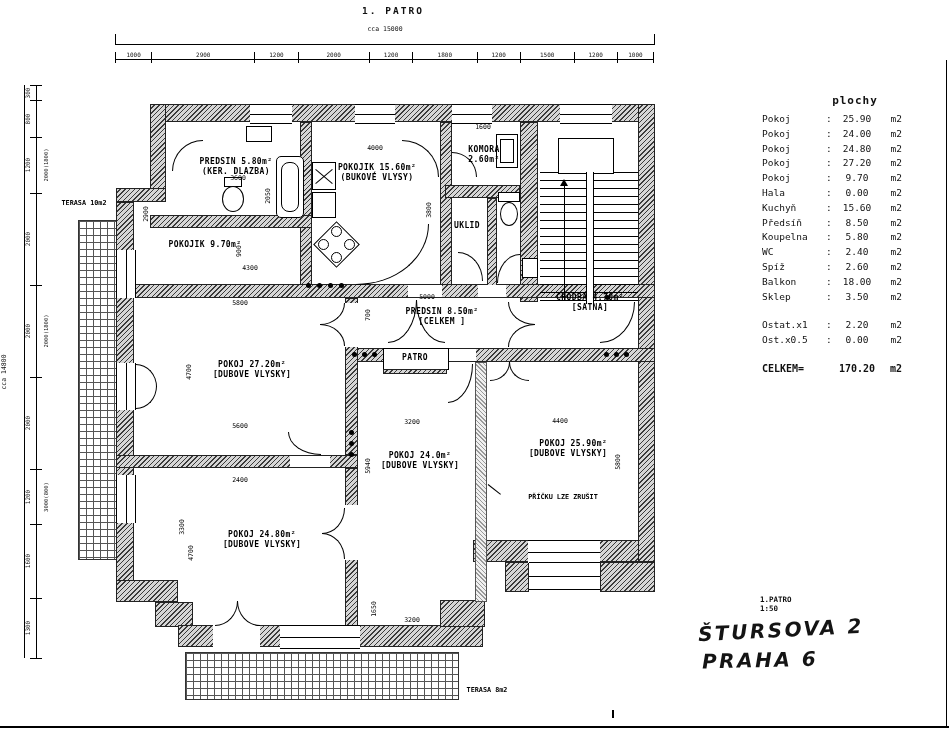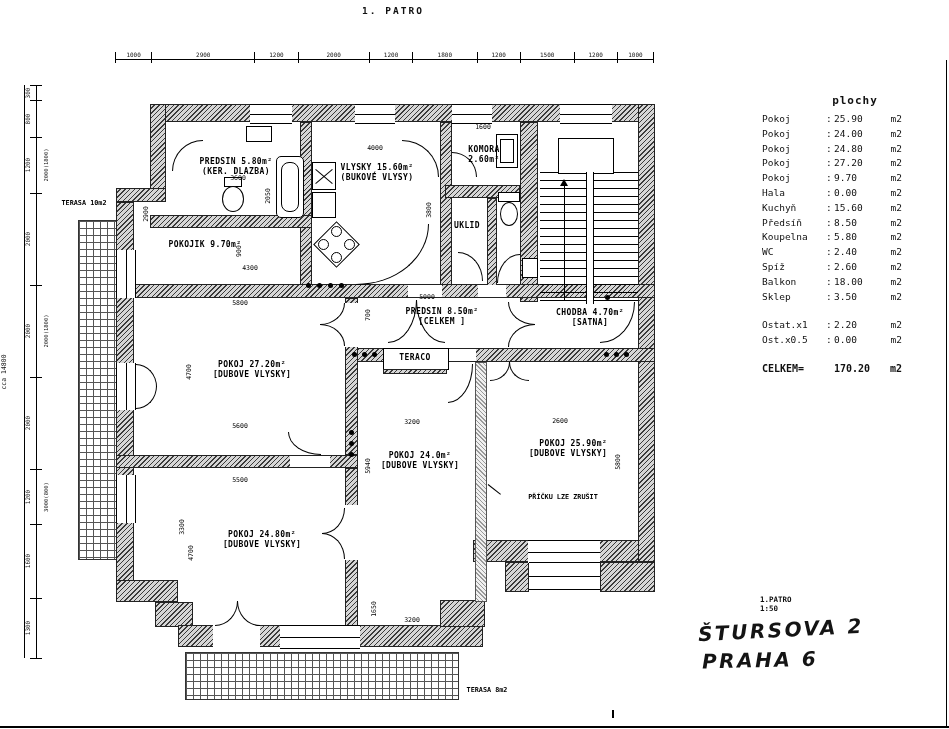--- a/index.html
+++ b/index.html
@@ -61,38 +61,41 @@
   .vseg{position:relative;flex-basis:0;border-top:1px solid #000;width:12px;
         background:linear-gradient(90deg,transparent 6px,#000 6px,#000 7px,transparent 7px);}
   .vseg>.lab{position:absolute;top:50%;left:-3px;transform:translate(-50%,-50%) rotate(-90deg);font-size:6px;white-space:nowrap;}
   .vseg>.alt{position:absolute;top:50%;left:16px;transform:translate(-50%,-50%) rotate(-90deg);font-size:5.5px;white-space:nowrap;}
   
   #areas-table{position:absolute;left:762px;top:94px;width:186px;}
   #areas-title{text-align:center;font-weight:bold;font-size:11px;margin-bottom:5px;letter-spacing:1px;}
   .trow{display:flex;font-size:9.5px;line-height:14.8px;}
   .tname{width:64px;}
   .tcolon{width:8px;}
-  .tval{width:46px;text-align:left;}
+  .tval{width:46px;text-align:center;}
   .tunit{width:22px;text-align:right;}
   .spacer{height:14px;}
   .total .tname,.total .tval,.total .tunit{font-weight:bold;font-size:10px;}
   
   #scale-block{position:absolute;left:760px;top:595px;font-weight:bold;font-size:7.5px;line-height:9px;}
   .hand{position:absolute;font-family:"DejaVu Sans",sans-serif;font-style:italic;font-weight:bold;
         font-size:20px;letter-spacing:2.5px;color:#141414;white-space:nowrap;}
   .edge{position:absolute;background:#000;}
   .leader{position:absolute;height:1px;background:#000;transform-origin:left center;}
 </style>
 </head>
 <body>
 
 <div id="stage">
 
   <div class="page-title" style="left:393px;top:5px;">1. PATRO</div>
 
+  <div class="hline" style="left:115px;top:34px;width:538px;height:10px;border-left:1px solid #000;border-right:1px solid #000;">
+      <span>cca 15000</span>
+    </div>
   <div class="hchain" id="top-chain" style="left:115px;top:52px;width:538px;">
       <div class="hseg" style="flex-grow: 1000;">
         <span>1000</span>
       </div>
       <div class="hseg" style="flex-grow: 2900;">
         <span>2900</span>
       </div>
       <div class="hseg" style="flex-grow: 1200;">
         <span>1200</span>
       </div>
@@ -277,38 +280,38 @@
 
     <div class="leader" style="left:488px;top:484px;width:16px;transform:rotate(38deg);"></div>
   <div class="room-lbl" style="left: 236px; top: 166px;">
         <div>PREDSIN 5.80m²</div>
         <div>(KER. DLAZBA)</div>
       </div>
       <div class="room-lbl" style="left: 205px; top: 245px;">
         <div>POKOJIK 9.70m²</div>
       </div>
       <div class="room-lbl" style="left: 377px; top: 172px;">
-        <div>VLYSKY 15.60m²</div>
+        <div>POKOJIK 15.60m²</div>
         <div>(BUKOVÉ VLYSY)</div>
       </div>
       <div class="room-lbl" style="left: 484px; top: 154px;">
         <div>KOMORA</div>
         <div>2.60m²</div>
       </div>
       <div class="room-lbl" style="left: 467px; top: 226px;">
         <div>UKLID</div>
       </div>
       <div class="room-lbl" style="left: 442px; top: 316px;">
         <div>PREDSIN 8.50m²</div>
         <div>[CELKEM ]</div>
       </div>
       <div class="room-lbl" style="left: 415px; top: 358px;">
-        <div>TERACO</div>
-      </div>
-      <div class="room-lbl" style="left: 590px; top: 317px;">
+        <div>PATRO</div>
+      </div>
+      <div class="room-lbl" style="left: 590px; top: 302px;">
         <div>CHODBA 4.70m²</div>
         <div>[SATNA]</div>
       </div>
       <div class="room-lbl" style="left: 252px; top: 369px;">
         <div>POKOJ 27.20m²</div>
         <div>[DUBOVE VLYSKY]</div>
       </div>
       <div class="room-lbl" style="left: 262px; top: 539px;">
         <div>POKOJ 24.80m²</div>
         <div>[DUBOVE VLYSKY]</div>
@@ -328,28 +331,28 @@
       <div class="dim v" style="left: 268px; top: 196px;">2050</div>
       <div class="dim v" style="left: 146px; top: 214px;">2900</div>
       <div class="dim" style="left: 375px; top: 148px;">4000</div>
       <div class="dim" style="left: 483px; top: 127px;">1600</div>
       <div class="dim v" style="left: 429px; top: 210px;">3800</div>
       <div class="dim v" style="left: 239px; top: 251px;">900</div>
       <div class="dim" style="left: 250px; top: 268px;">4300</div>
       <div class="dim" style="left: 240px; top: 303px;">5800</div>
       <div class="dim v" style="left: 189px; top: 372px;">4700</div>
       <div class="dim" style="left: 240px; top: 426px;">5600</div>
-      <div class="dim" style="left: 240px; top: 480px;">5500</div>
+      <div class="dim" style="left: 240px; top: 480px;">2400</div>
       <div class="dim v" style="left: 182px; top: 527px;">3300</div>
       <div class="dim v" style="left: 191px; top: 553px;">4700</div>
       <div class="dim" style="left: 427px; top: 297px;">5000</div>
       <div class="dim v" style="left: 368px; top: 315px;">700</div>
       <div class="dim" style="left: 412px; top: 422px;">3200</div>
       <div class="dim v" style="left: 368px; top: 466px;">5940</div>
-      <div class="dim" style="left: 560px; top: 421px;">2600</div>
+      <div class="dim" style="left: 560px; top: 421px;">4400</div>
       <div class="dim v" style="left: 618px; top: 462px;">5800</div>
       <div class="dim" style="left: 412px; top: 620px;">3200</div>
       <div class="dim v" style="left: 374px; top: 609px;">1650</div>
     </div>
 
   <div id="areas-table">
     <div id="areas-title">plochy</div>
     <div id="table-rows">
         <div class="trow">
           <span class="tname">Pokoj</span>

